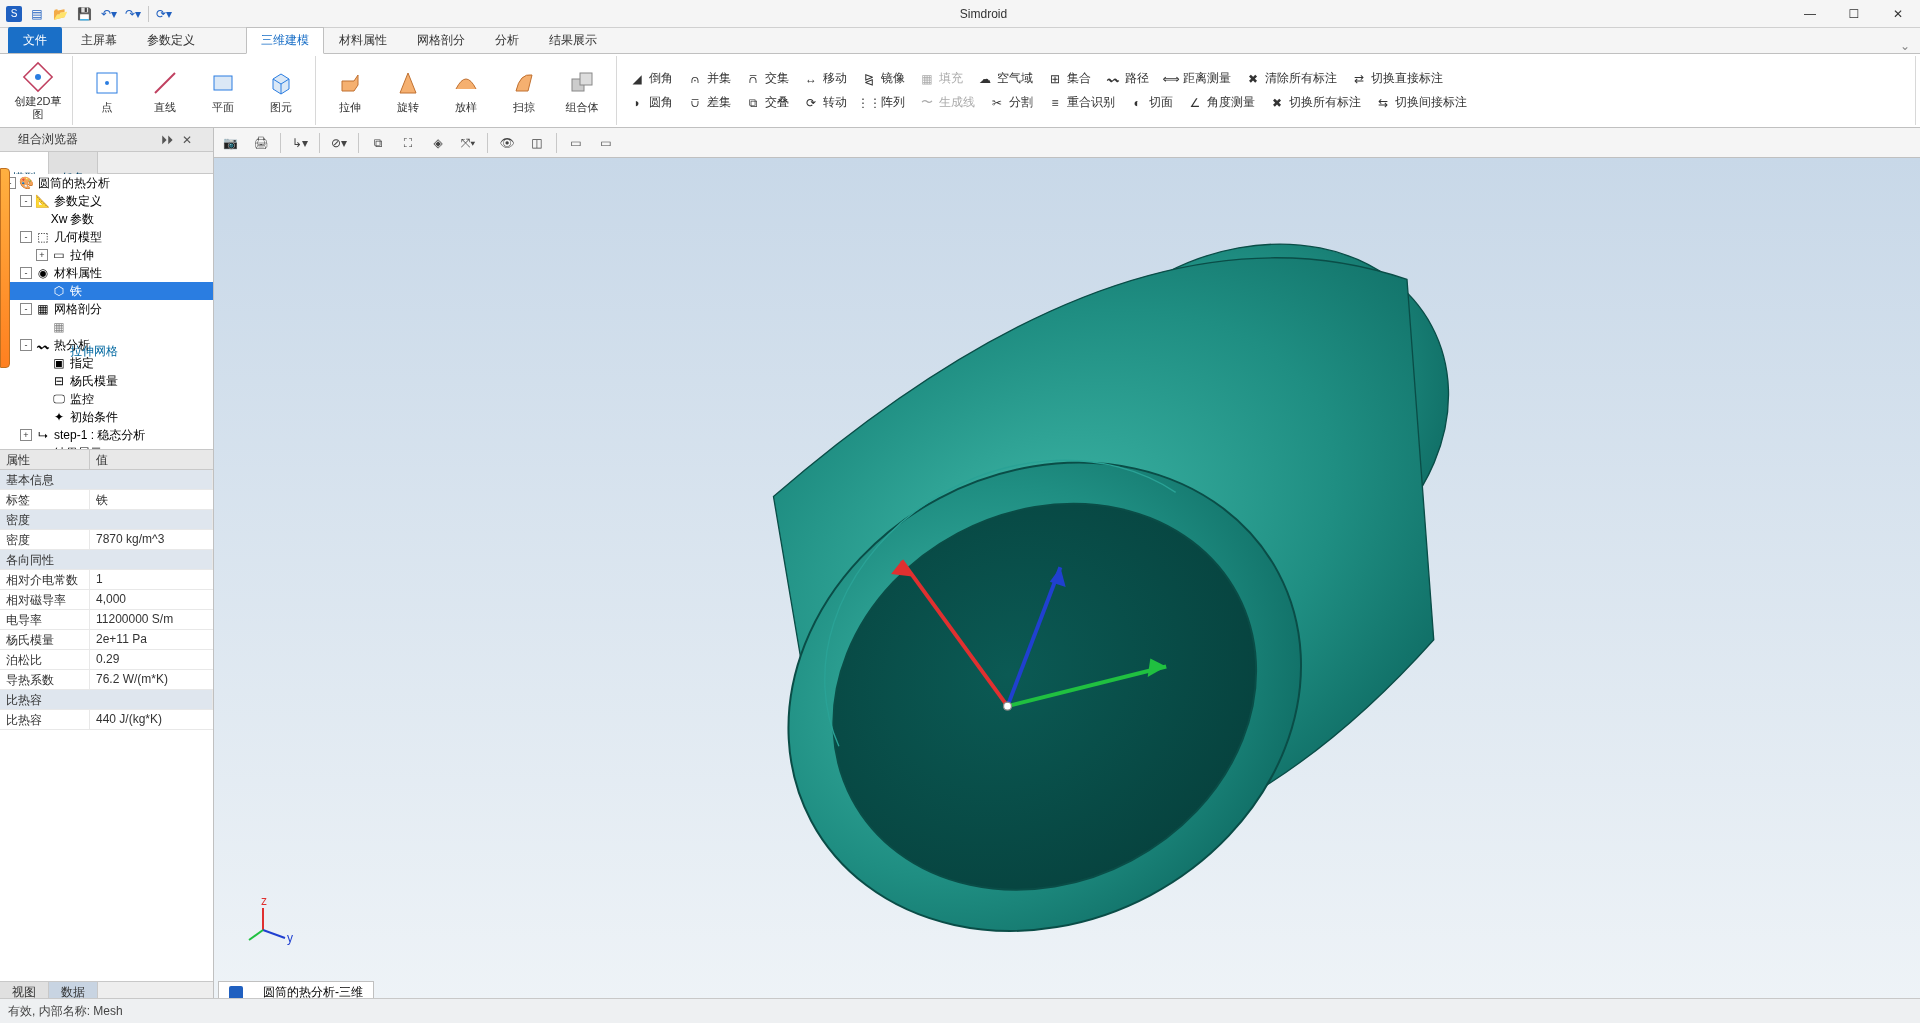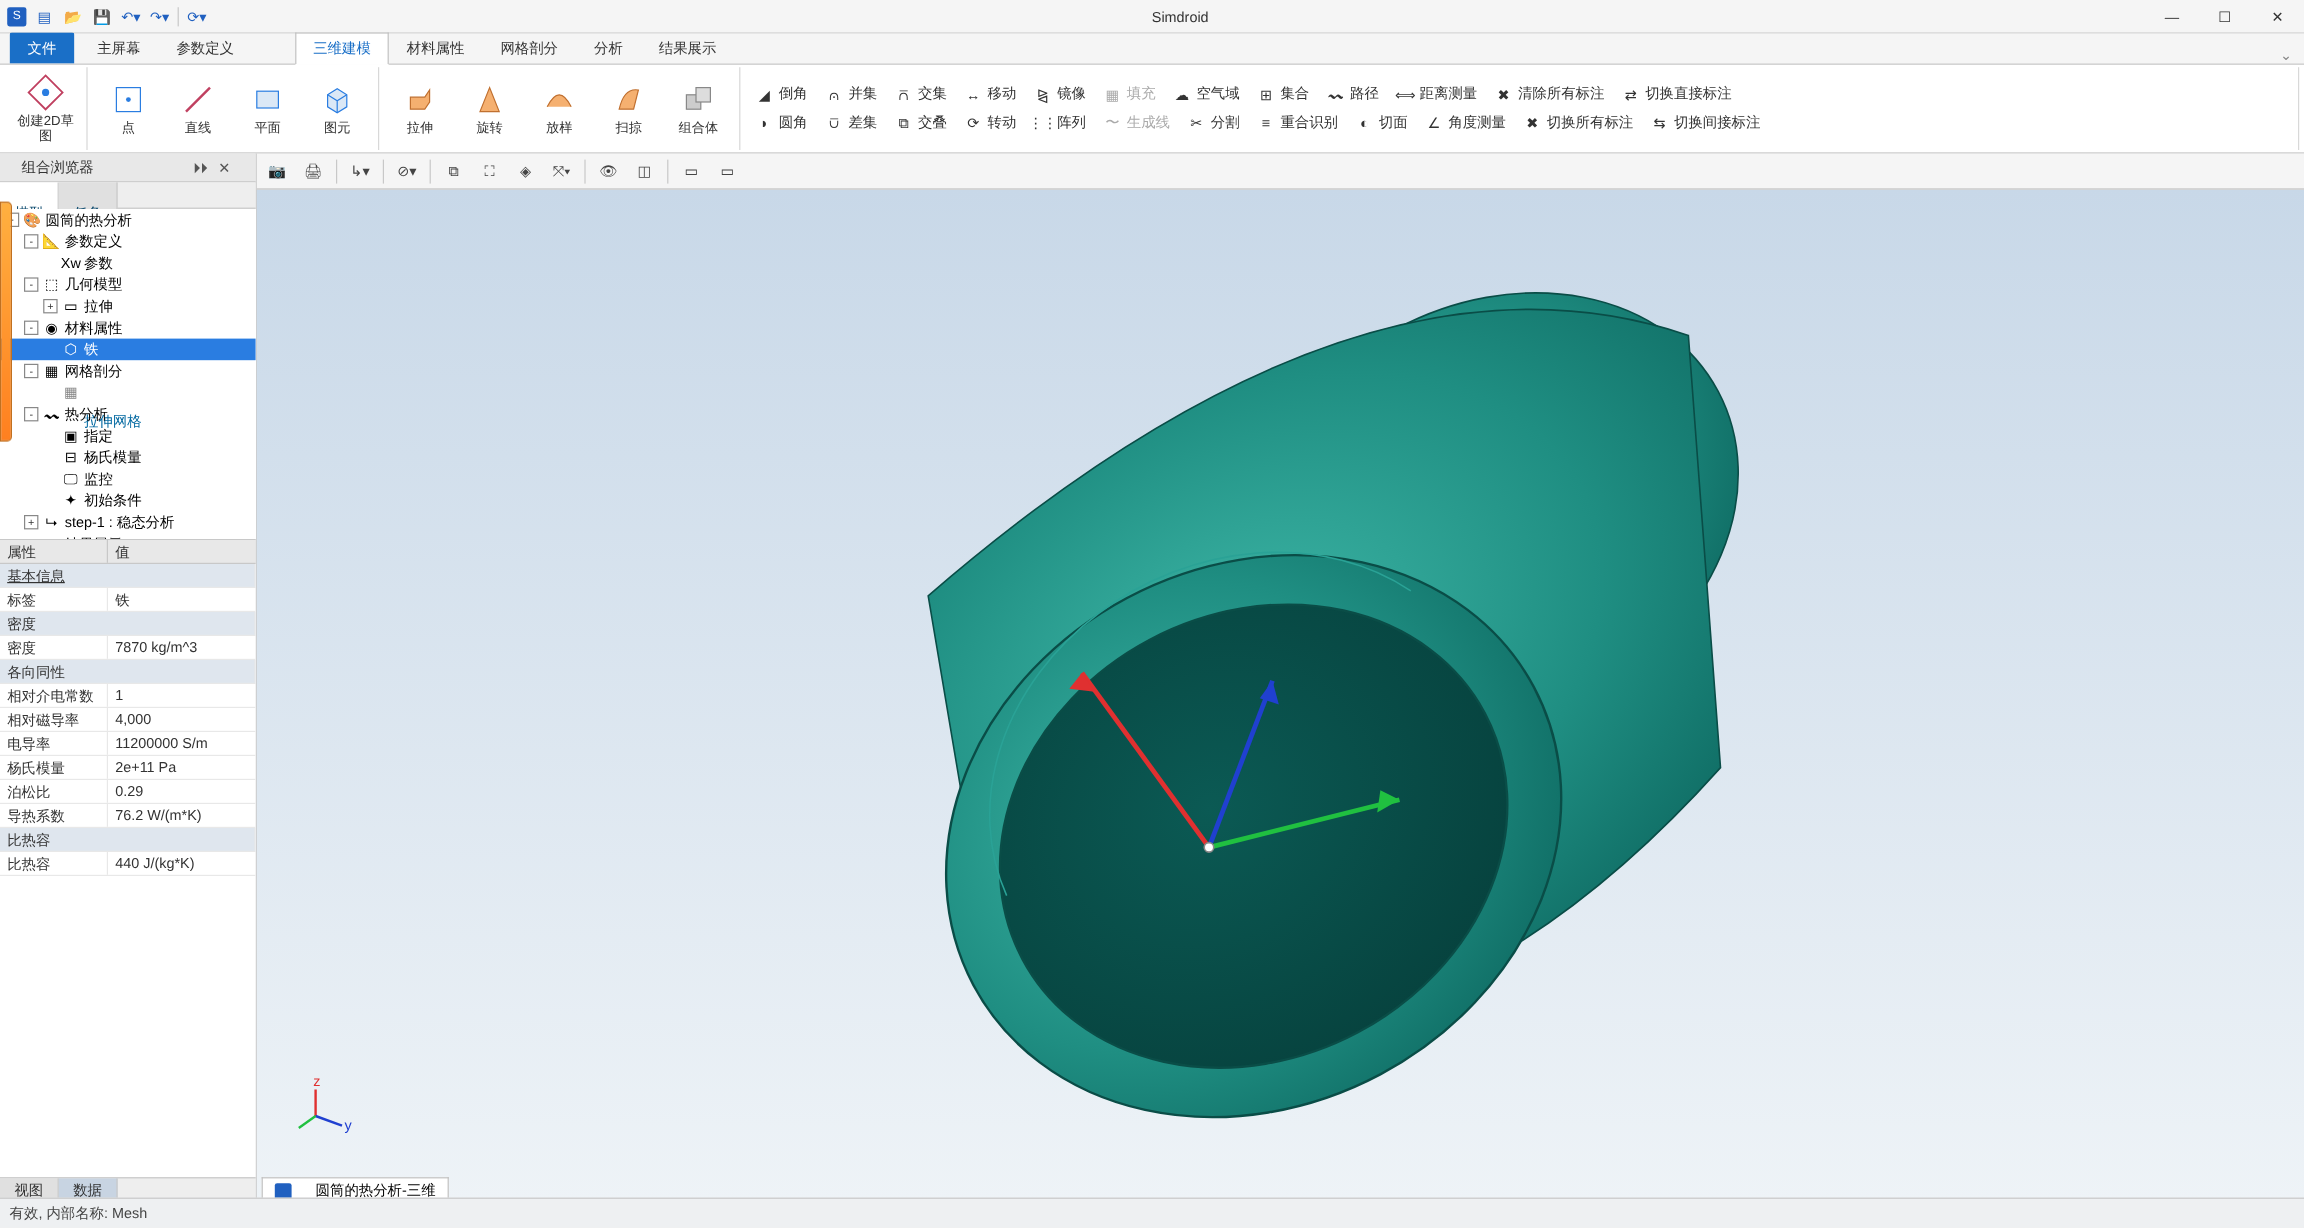--- a/index.html
+++ b/index.html
@@ -406,21 +406,21 @@
           <span class="tree-icon">▦</span>
           <span>结果展示</span>
         </div>
       </div>
     <div class="prop-header">
       <div>属性</div>
       <div>值</div>
     </div>
     <div class="prop-table" id="props">
         <div class="prop-row section">
-          <div class="k" style="width: 100%; text-decoration: underline;">基本信息</div>
+          <div class="k" style="width: 100%;">基本信息</div>
         </div>
         <div class="prop-row">
           <div class="k">标签</div>
           <div class="v">铁</div>
         </div>
         <div class="prop-row section">
           <div class="k" style="width: 100%;">密度</div>
         </div>
         <div class="prop-row">
           <div class="k">密度</div>

